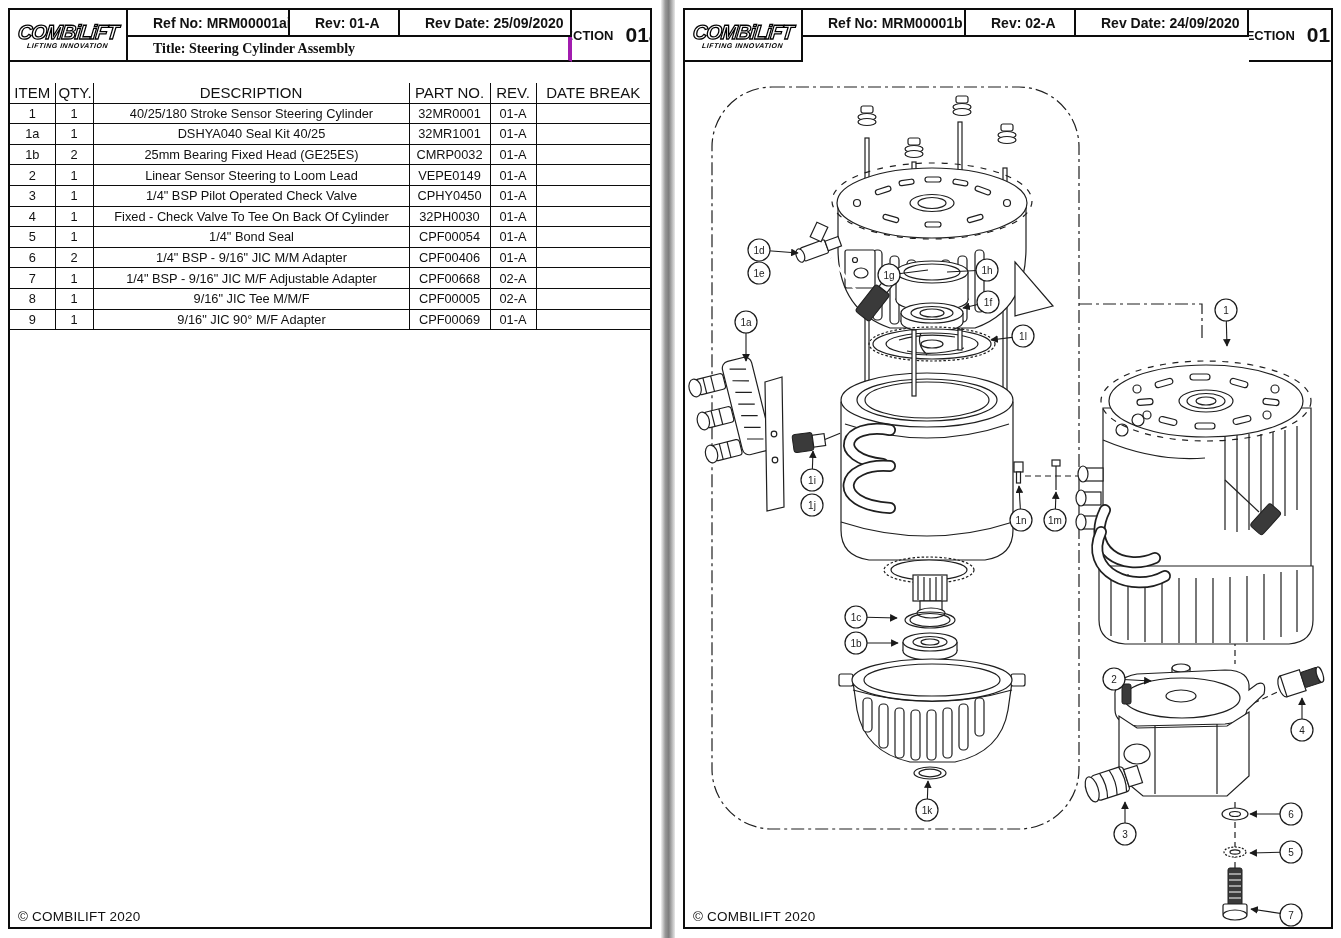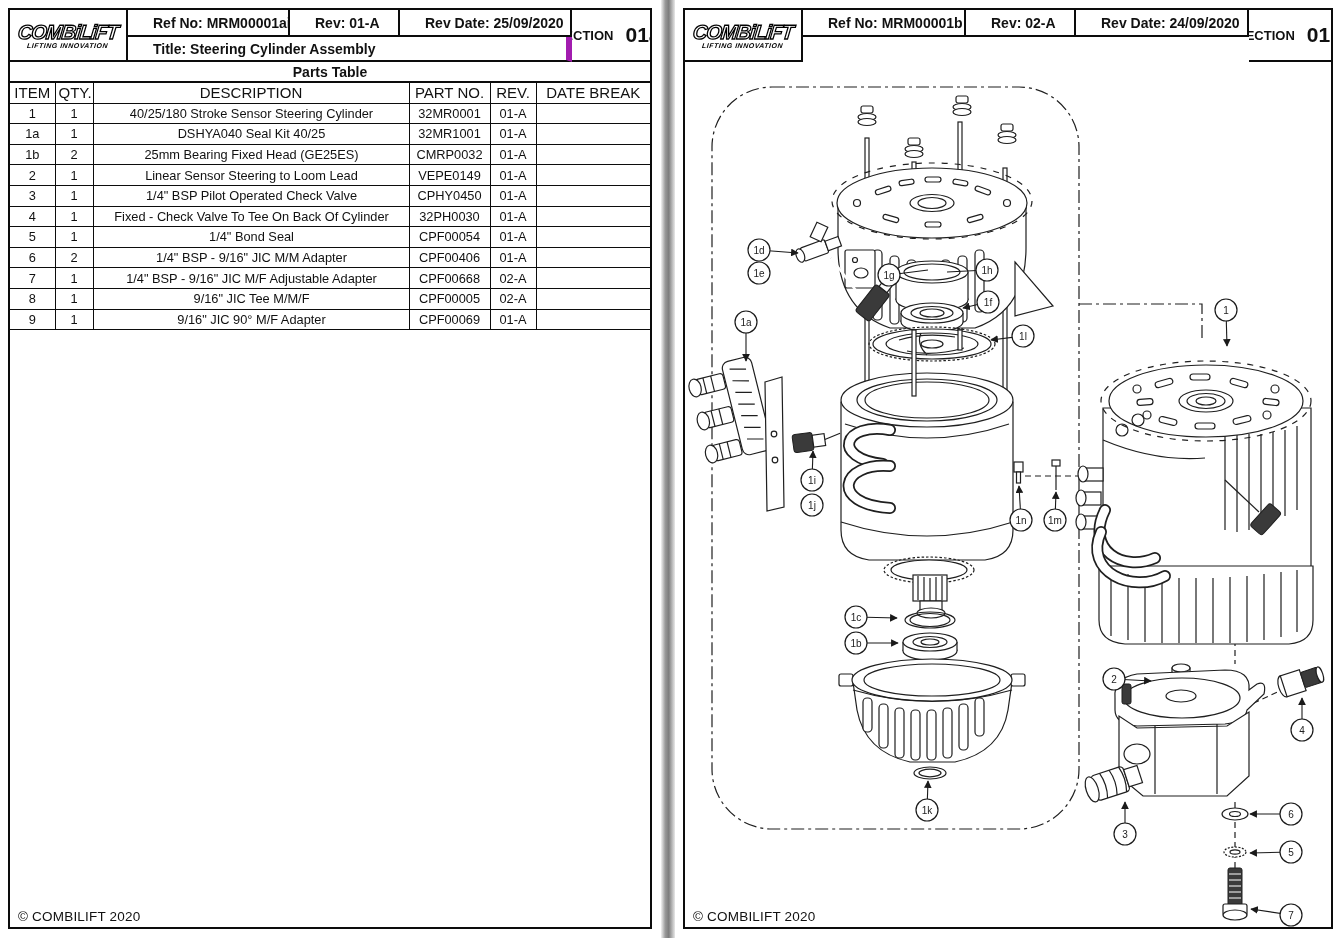--- a/index.html
+++ b/index.html
@@ -11,21 +11,21 @@
     background:linear-gradient(90deg,#f2f2f2,#9a9a9a 30%,#7d7d7d 55%,#e8e8e8);}
   
   .hdr{position:absolute;left:0;top:0;right:0;height:52px;display:grid;
     grid-template-rows:27px 25px;}
   #left-page .hdr{grid-template-columns:118px 162px 110px 172px 1fr;}
   #right-page .hdr{grid-template-columns:118px 163px 110px 173px 1fr;}
   .cell{border-right:2px solid #0c0c0c;border-bottom:2px solid #0c0c0c;display:flex;align-items:center;
     padding:0 25px;font-weight:bold;font-size:14px;white-space:nowrap;overflow:hidden;}
   .logo-cell{grid-row:1/3;grid-column:1;flex-direction:column;justify-content:center;align-items:center;padding:0 2px;}
   .section-cell{grid-row:1/3;grid-column:5;border-right:none;justify-content:center;gap:0;}
-  .title-cell{grid-row:2;grid-column:2/5;border-right:6px solid #a21caf;}
+  .title-cell{grid-row:2;grid-column:2/5;border-right:4px solid #a21caf;font-family:Liberation Serif, serif;}
   .section-label{font-size:13px;font-weight:bold;line-height:13px;}
   .section-value{font-size:21px;font-weight:bold;line-height:22px;margin-left:12px;}
   .logo-brand{font-style:italic;font-weight:900;font-size:20px;letter-spacing:-1px;line-height:20px;
     transform:skewX(-6deg);color:#000;}
   @supports (-webkit-text-stroke:1px #000){
     .logo-brand{color:#fff;-webkit-text-stroke:1.3px #000;}
   }
   .logo-tagline{font-style:italic;font-weight:bold;font-size:7px;letter-spacing:.5px;transform:skewX(-6deg);color:#000;}
   
   .table-title{position:absolute;left:0;right:0;top:52px;height:19px;border-bottom:2px solid #0c0c0c;
@@ -62,21 +62,20 @@
     </div>
     <div class="cell" style="grid-row:1;grid-column:2">Ref No: MRM00001ai</div>
     <div class="cell" style="grid-row:1;grid-column:3">Rev: 01-A</div>
     <div class="cell" style="grid-row:1;grid-column:4">Rev Date: 25/09/2020</div>
     <div class="cell section-cell">
       <div class="section-label">SECTION</div>
       <div class="section-value">01ai</div>
     </div>
     <div class="cell title-cell">Title: Steering Cylinder Assembly</div>
   </div>
-  <div class="table-title">Parts Table</div>
   <table class="parts">
     <colgroup>
         <col style="width:45px">
         <col style="width:38px">
         <col style="width:316px">
         <col style="width:81px">
         <col style="width:46px">
         <col style="width:114px">
       </colgroup>
     <thead>

